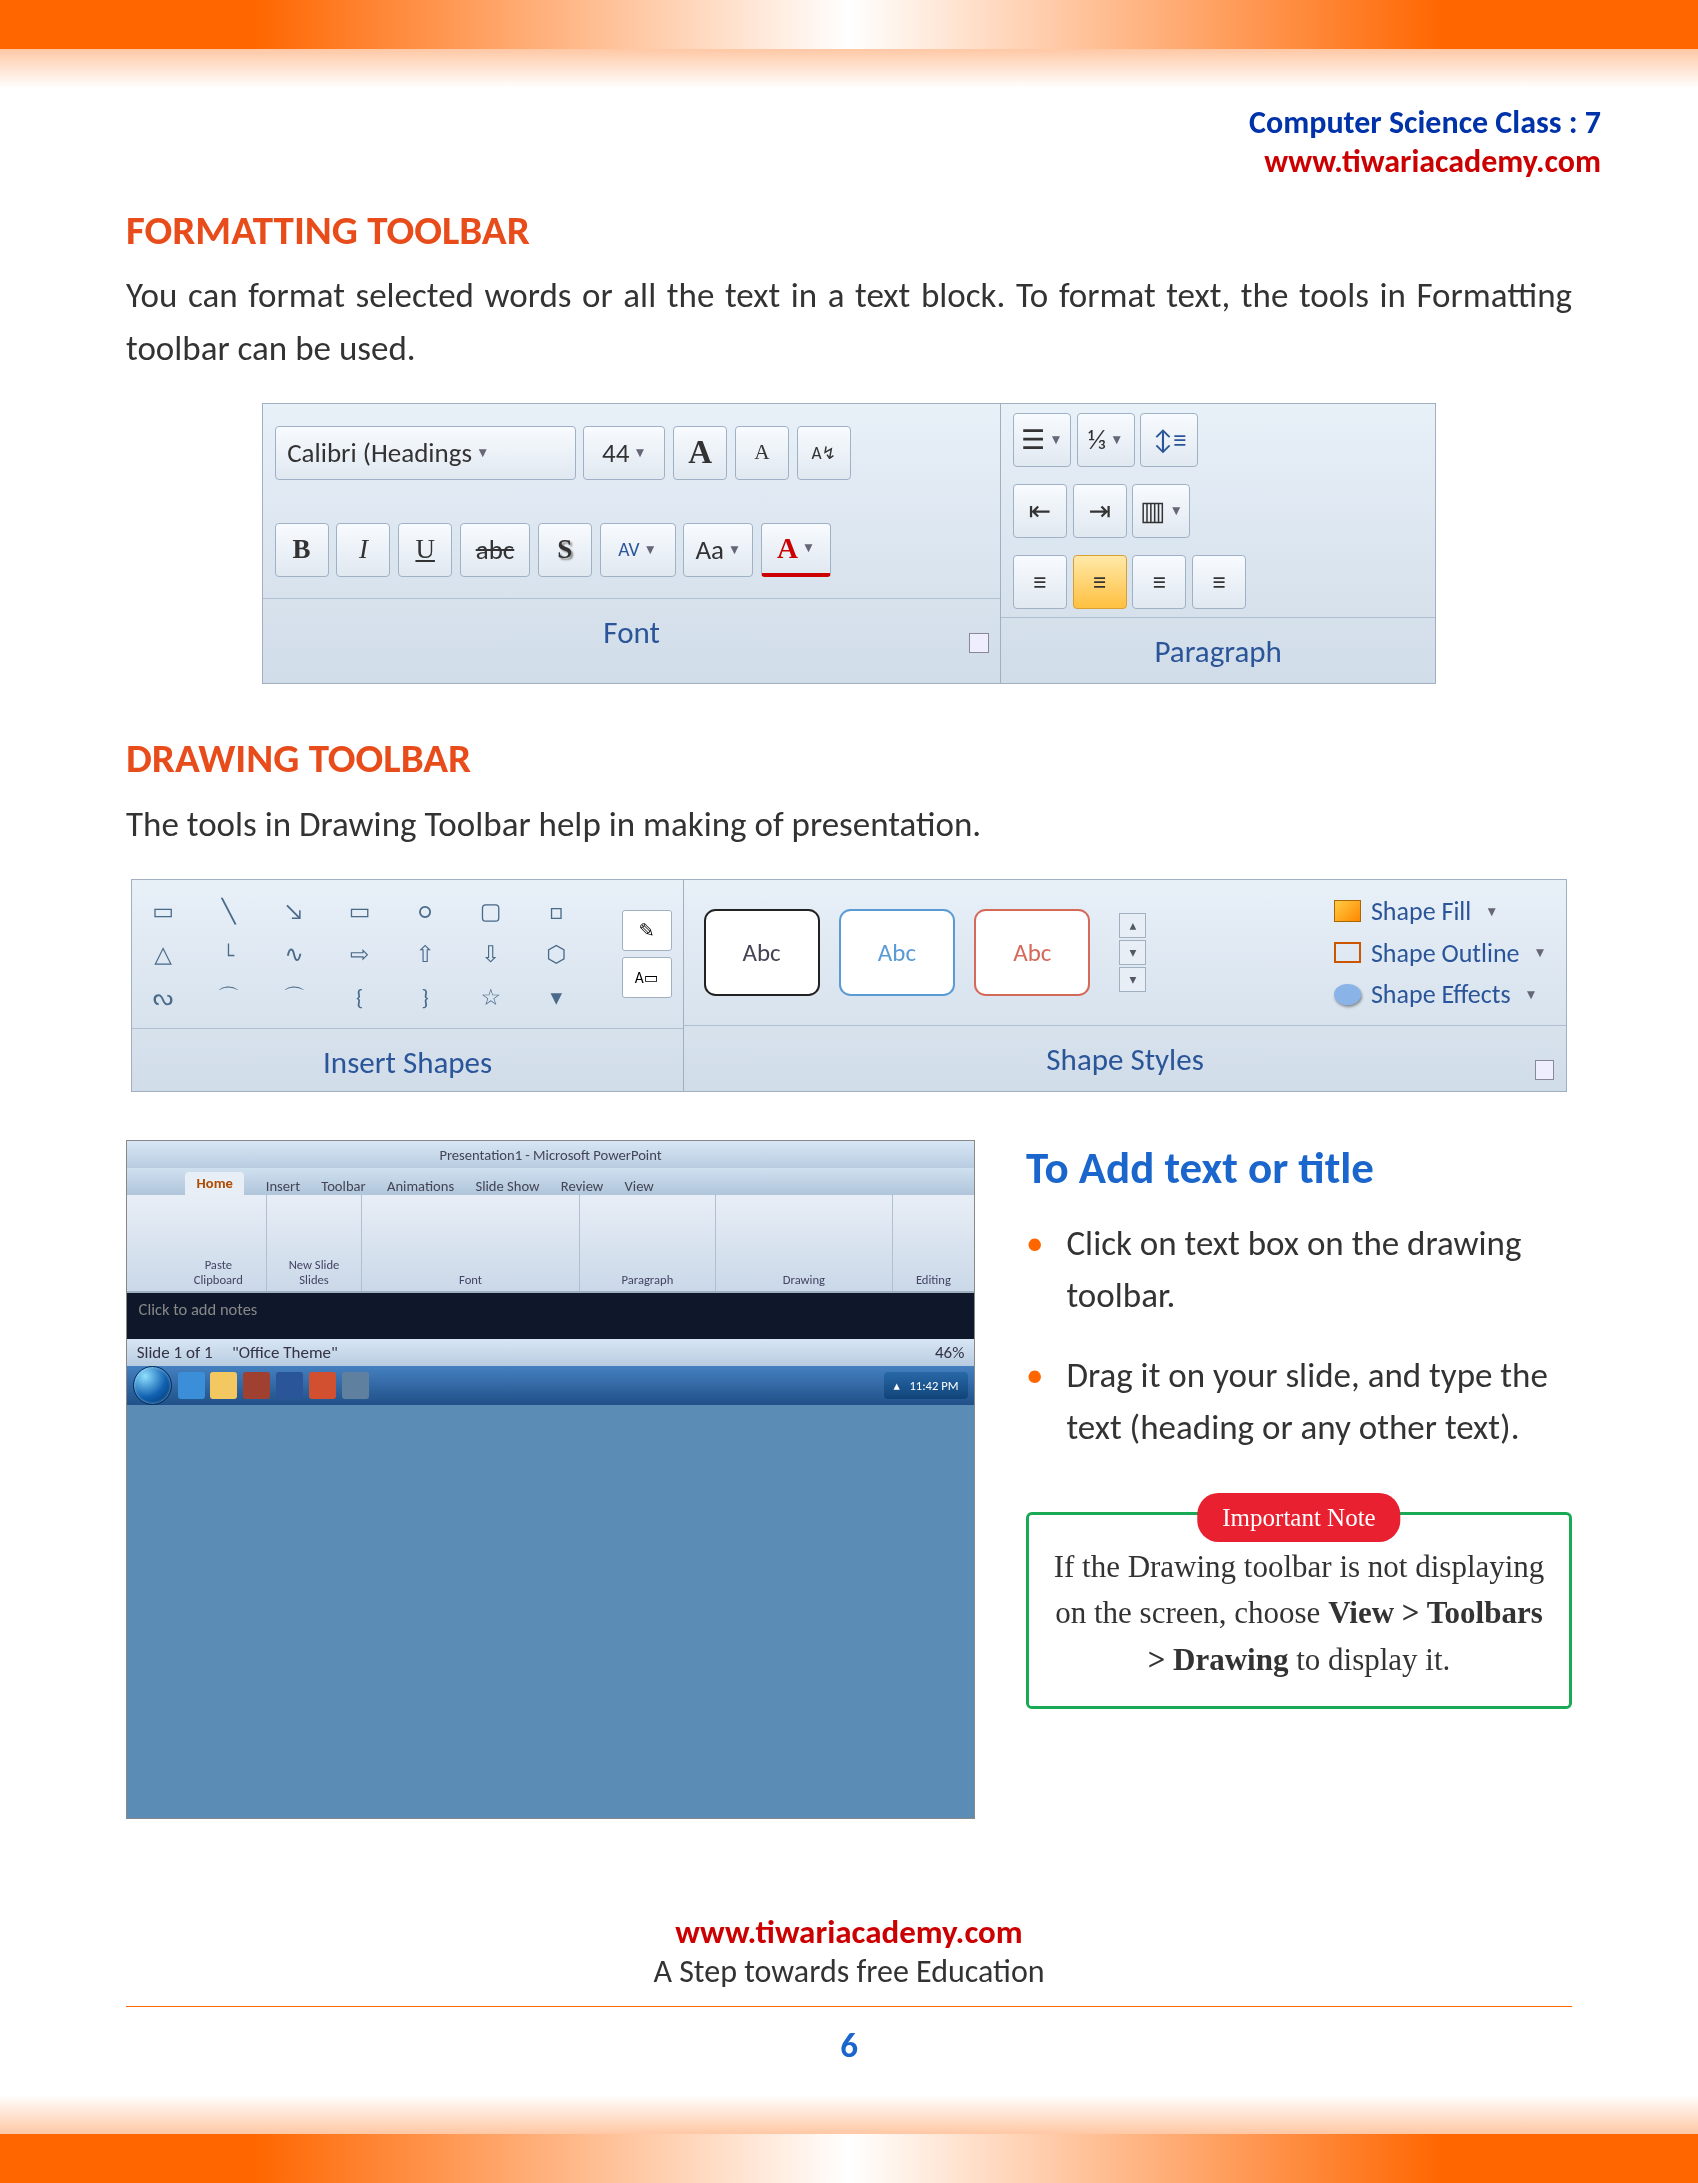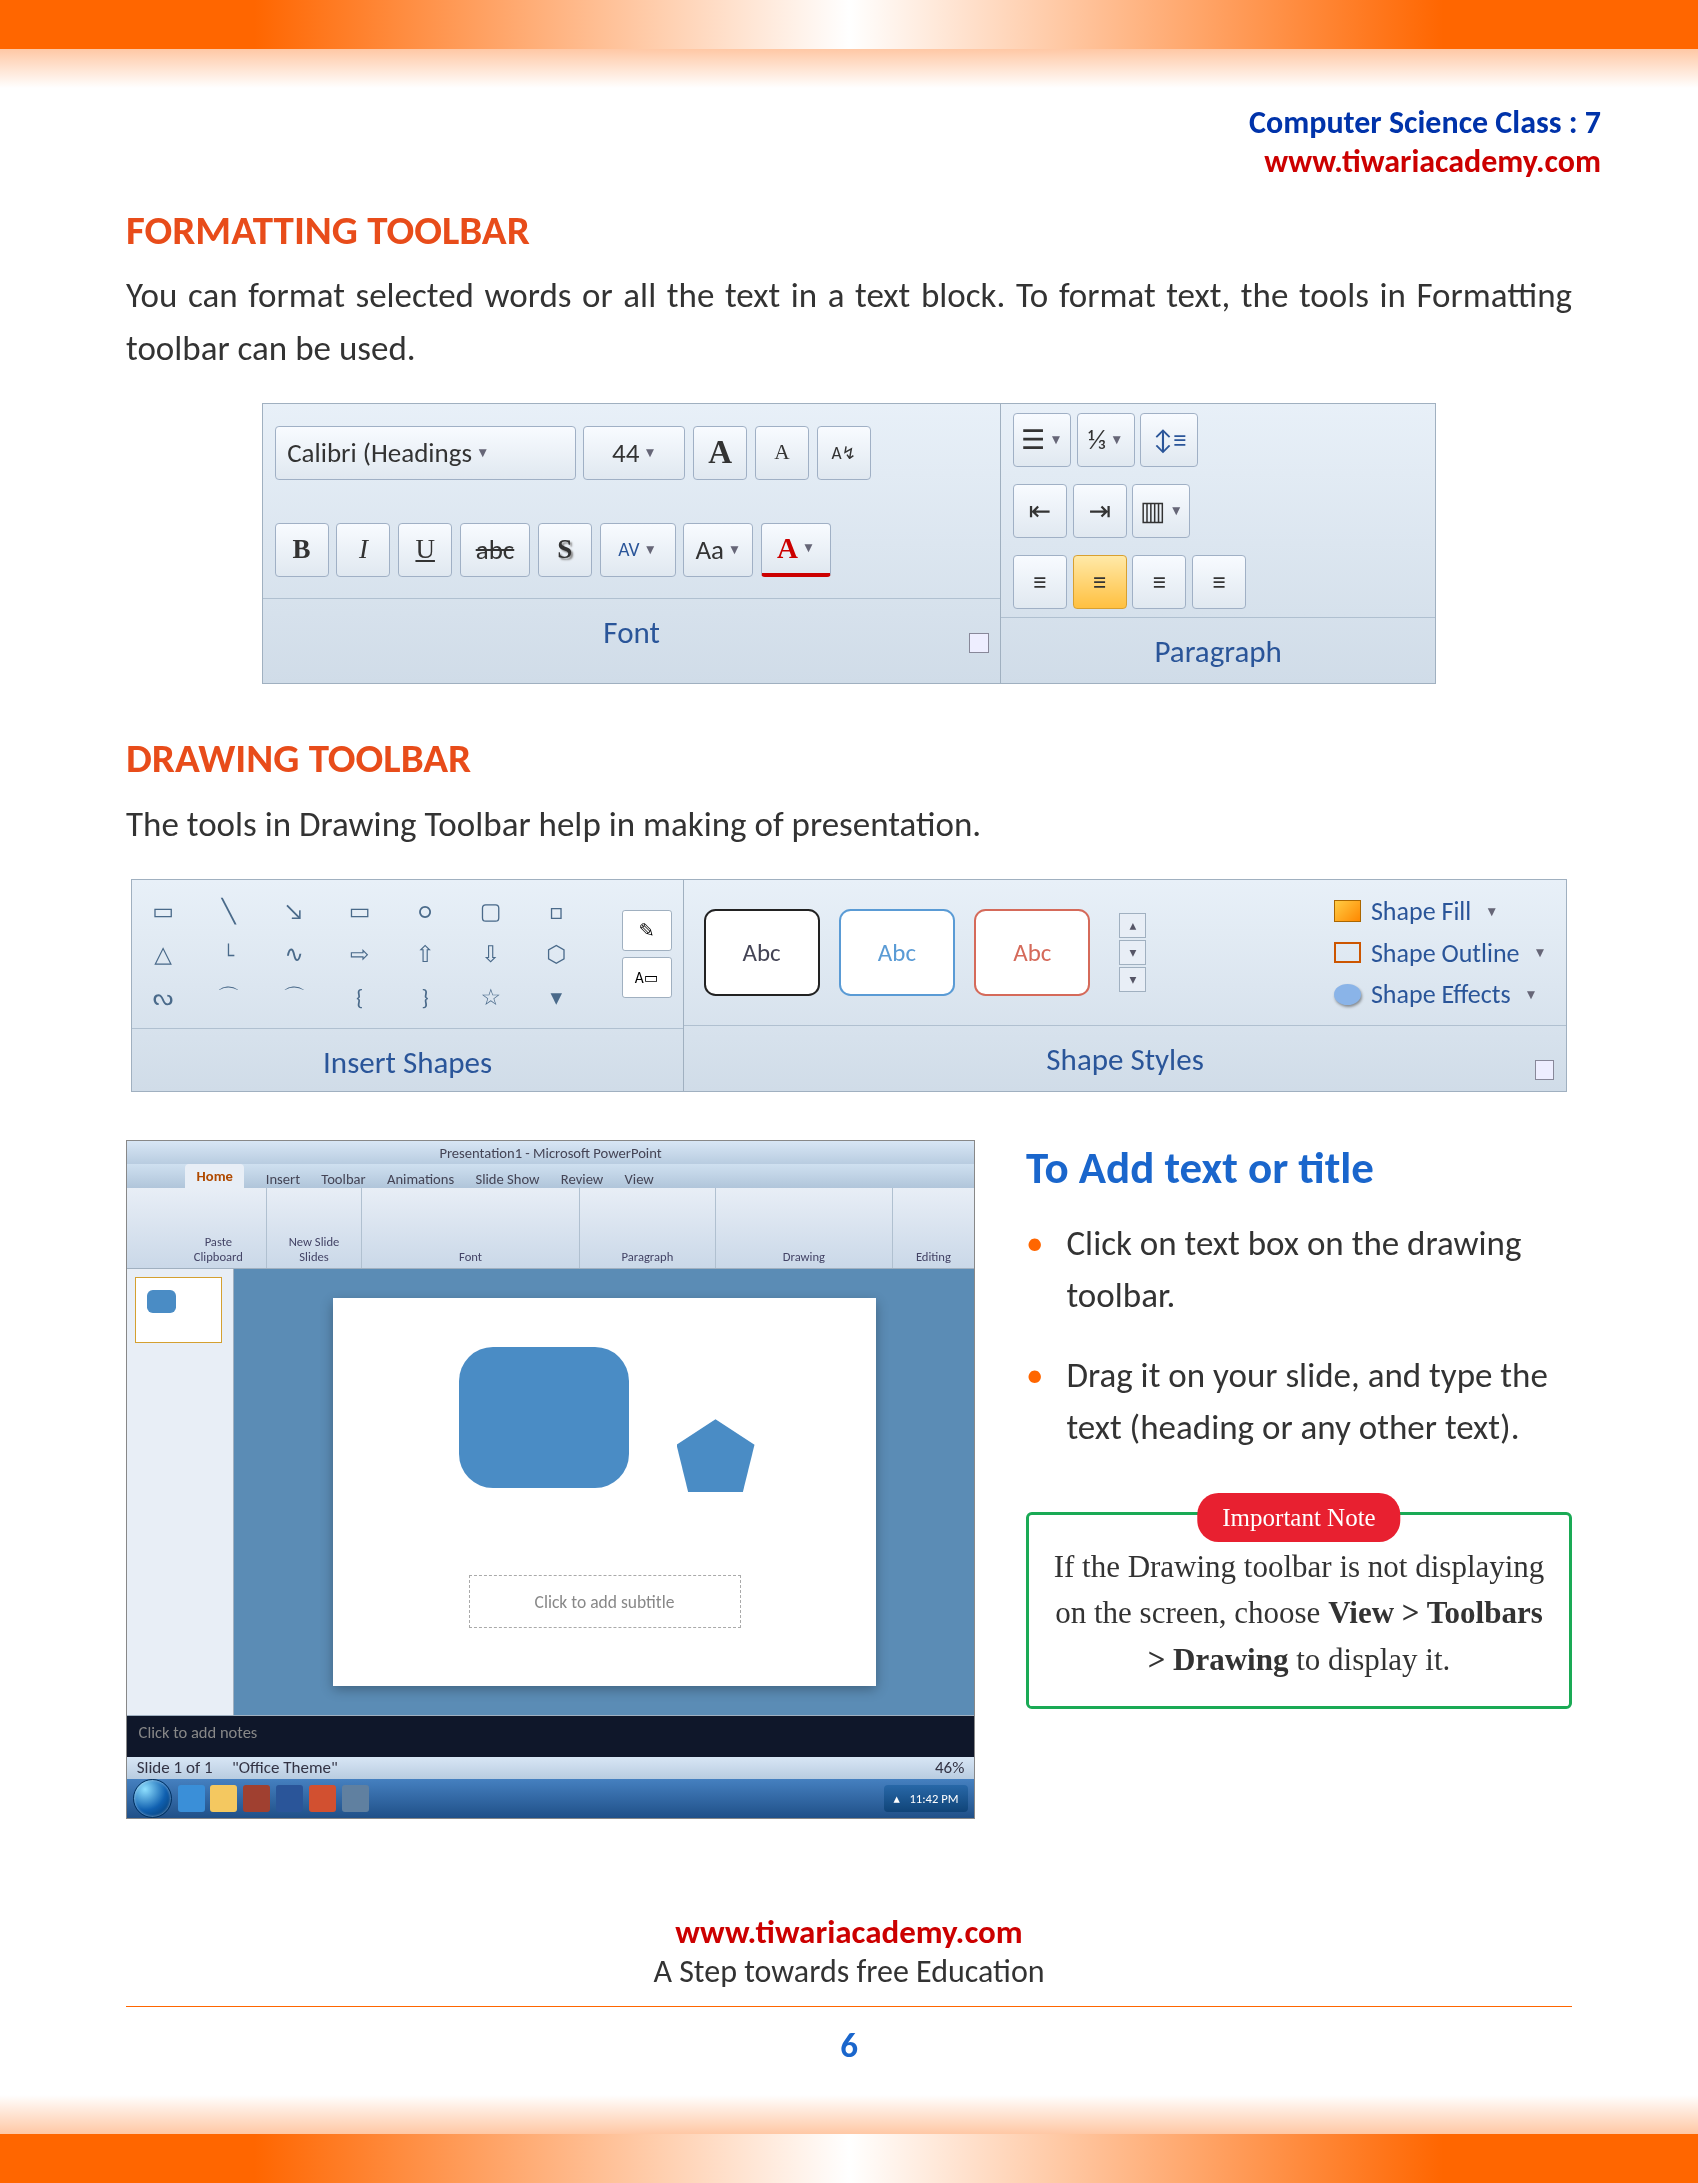--- a/index.html
+++ b/index.html
@@ -13,21 +13,21 @@
 .section-title { color: #e84c1a; font-size: 41px; font-weight: bold; margin-bottom: 14.6px; }
 .body-text { color: #333; font-size: 35px; line-height: 1.5; text-align: justify; margin-bottom: 29px; }
 .font-ribbon { width: 1174px; height: 281px; background: linear-gradient(180deg, #e8f0f8 0%, #d0dce8 100%); border: 1px solid #a0b0c0; margin: 0 auto 49px; display: flex; }
 .font-group { flex: 1.7; border-right: 1px solid #a0b0c0; display: flex; flex-direction: column; }
 .para-group { flex: 1; display: flex; flex-direction: column; }
 .ribbon-row { height: 97px; display: flex; align-items: center; gap: 7.8px; padding: 0 11.6px; }
 .ribbon-label { text-align: center; color: #2a5599; font-size: 31px; padding: 13.6px 0; border-top: 1px solid #b0c0d0; position: relative; }
 .dlg-icon { position: absolute; right: 11.6px; bottom: 11.6px; width: 19.4px; height: 19.4px; border: 1px solid #889; background: #eef; }
 .ctrl { background: linear-gradient(180deg, #f8fbff 0%, #e0e8f0 100%); border: 1px solid #a0b0c5; border-radius: 3.9px; height: 54px; display: flex; align-items: center; justify-content: center; font-size: 27px; color: #333; }
 .font-name { width: 301px; justify-content: flex-start; padding: 0 11.6px; font-family: Calibri; }
-.font-size { width: 102px; }
+.font-size { width: 82px; }
 .ribbon-btn { width: 54px; }
 .big { font-size: 33px; font-weight: bold; font-family: Georgia, serif; }
 
 .drawing-ribbon { width: 1436px; height: 213px; background: linear-gradient(180deg, #e8f0f8 0%, #d0dce8 100%); border: 1px solid #a0b0c0; margin: 0 auto 44px; display: flex; }
 .shapes-group { flex: 1; border-right: 1px solid #a0b0c0; display: flex; flex-direction: column; }
 .styles-group { flex: 1.6; display: flex; flex-direction: column; }
 .shapes-grid { flex: 1; display: grid; grid-template-columns: repeat(7, 1fr); gap: 3.9px; padding: 11.6px; align-content: center; }
 .tiny-shape { width: 39px; height: 39px; display: flex; align-items: center; justify-content: center; font-size: 23px; color: #4a6a8a; }
 .aux-col { display: flex; flex-direction: column; gap: 5.8px; padding: 11.6px; justify-content: center; }
 .aux-btn { width: 50px; height: 41px; background: #fff; border: 1px solid #a0b0c0; border-radius: 2.9px; display:flex; align-items:center; justify-content:center; font-size:19.4px; }
@@ -255,32 +255,20 @@
         <div class="pp-rgroup" style="flex:1;">
             <span>Paragraph</span>
           </div>
         <div class="pp-rgroup" style="flex:1.3;">
             <span>Drawing</span>
           </div>
         <div class="pp-rgroup" style="flex:0.6;border-right:none;">
             <span>Editing</span>
           </div>
       </div>
-      <div class="pp-body">
-        <div class="pp-thumbs">
-          <div class="pp-thumb"></div>
-        </div>
-        <div class="pp-canvas">
-          <div class="pp-slide">
-            <div class="pp-shape1"></div>
-            <div class="pp-shape2"></div>
-            <div class="pp-subtitle">Click to add subtitle</div>
-          </div>
-        </div>
-      </div>
       <div class="pp-notes">Click to add notes</div>
       <div class="pp-status">
         <span>Slide 1 of 1</span>
         <span>"Office Theme"</span>
         <span style="margin-left:auto;">46%</span>
       </div>
       <div class="pp-taskbar">
         <div class="pp-orb"></div>
         <div class="tb-icon" style="background:#3a8fd8;"></div>
         <div class="tb-icon" style="background:#f4c860;"></div>

